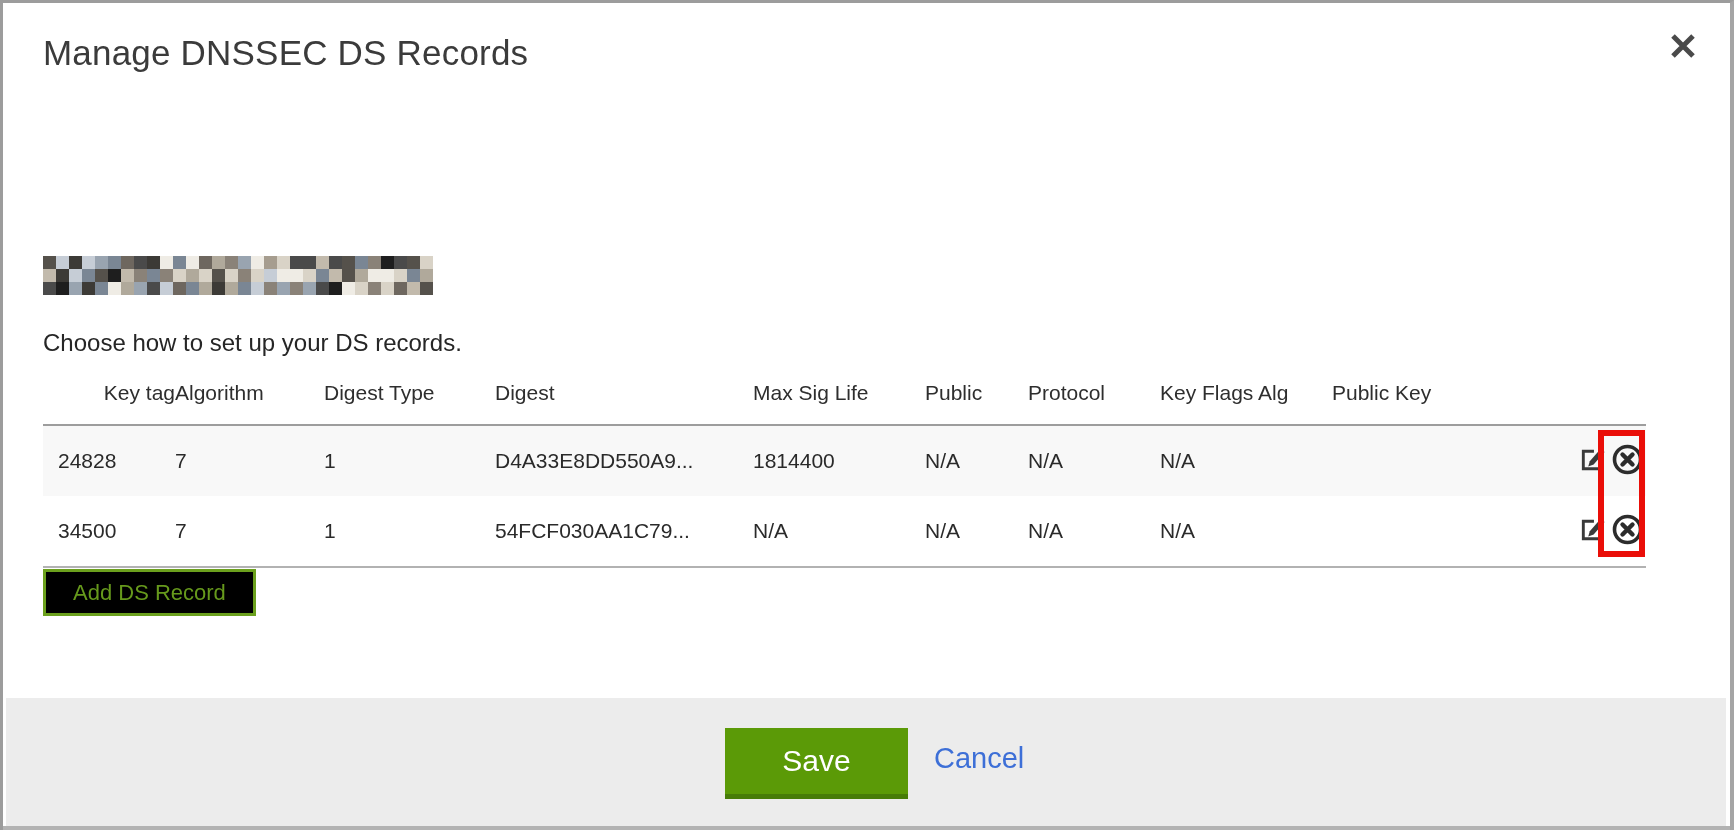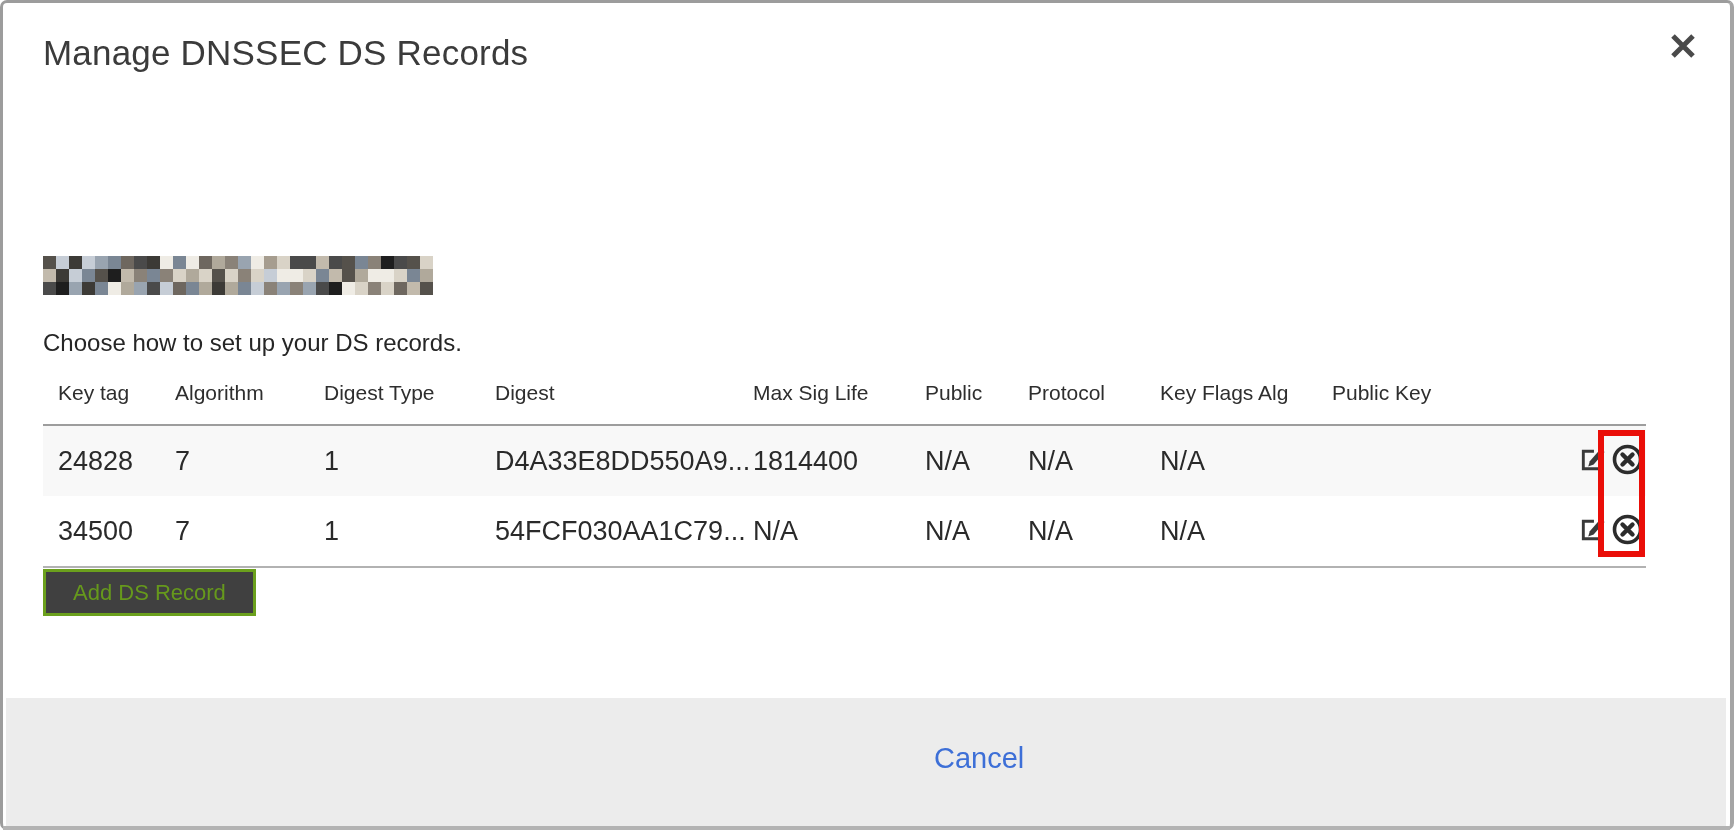--- a/index.html
+++ b/index.html
@@ -1,33 +1,33 @@
 <!DOCTYPE html>
 <html><head>
 <meta charset="utf-8">
 <style>
   html,body{margin:0;padding:0;background:#ffffff;}
   body{width:1734px;height:830px;font-family:"Liberation Sans","DejaVu Sans",sans-serif;position:relative;overflow:hidden;}
-  .frame{position:absolute;inset:0;background:#ffffff;border-top:3px solid #9c9c9c;border-left:3px solid #9c9c9c;border-right:4px solid #a5a5a5;box-sizing:border-box;border-radius:7px;}
+  .frame{position:absolute;inset:0;background:#ffffff;border-top:3px solid #9c9c9c;border-left:3px solid #9c9c9c;border-right:4px solid #a5a5a5;box-sizing:border-box;}
   .dialog-title{position:absolute;left:40px;top:30px;font-size:35px;font-weight:400;color:#3b3b3b;margin:0;letter-spacing:.2px;}
   .close-btn{position:absolute;left:1662px;top:26px;width:36px;height:36px;background:none;border:none;cursor:pointer;padding:0;}
   .redacted{position:absolute;left:40px;top:253px;width:390px;height:39px;line-height:0;font-size:0;}
   .redacted i{display:inline-block;width:13px;height:13px;}
   .subtitle{position:absolute;left:40px;top:326px;font-size:24px;color:#262626;margin:0;}
   .ds-table{position:absolute;left:40px;top:370px;width:1603px;border-collapse:collapse;table-layout:fixed;}
   .ds-table th{font-size:21px;font-weight:400;color:#2e2e2e;text-align:left;padding:8px 0 19px 0;white-space:nowrap;}
-  .ds-table th:first-child{padding-left:15px;}
+  .ds-table th:first-child{padding-left:15px;text-align:right;}
   .ds-table tbody{border-top:2px solid #9d9d9d;border-bottom:2px solid #b2b2b2;}
-  .ds-table td{font-size:27px;color:#2a2a2a;height:70px;padding:0;white-space:nowrap;overflow:hidden;}
+  .ds-table td{font-size:21px;color:#2a2a2a;height:70px;padding:0;white-space:nowrap;overflow:hidden;}
   .ds-table td:first-child{padding-left:15px;}
   .ds-table tbody tr:nth-child(odd){background:#f8f8f8;}
   .actions-cell{text-align:right;}
   .icon-btn{background:none;border:none;padding:0 2px;cursor:pointer;vertical-align:middle;}
   .annotation-box{position:absolute;left:1595px;top:427px;width:47px;height:127px;border:6px solid #ea0e08;box-sizing:border-box;pointer-events:none;}
-  .add-btn{position:absolute;left:40px;top:566px;height:47px;padding:0 27px;background:#404040;border:3px solid #6ba01d;color:#66991c;font-size:22px;font-family:inherit;cursor:pointer;}
+  .add-btn{position:absolute;left:40px;top:566px;height:47px;padding:0 27px;background:#000000;border:3px solid #6ba01d;color:#66991c;font-size:22px;font-family:inherit;cursor:pointer;}
   .footer{position:absolute;left:3px;right:4px;top:695px;height:128px;background:#ececec;}
   .save-btn{position:absolute;left:719px;top:30px;width:183px;height:71px;background:#5b9a07;border:none;border-bottom:5px solid #477c08;color:#ffffff;font-size:30px;font-family:inherit;cursor:pointer;}
   .cancel-link{position:absolute;left:928px;top:44px;font-size:29px;color:#3d6fd7;text-decoration:none;cursor:pointer;}
   .bottom-border{position:absolute;left:0;top:823px;width:100%;height:4px;background:#b3b3b3;}
 </style>
 </head>
 <body>
 
 <div class="frame">
 
@@ -108,18 +108,19 @@
               </svg></button></td>
         </tr>
       </tbody>
   </table>
 
   <div class="annotation-box"></div>
 
   <button class="add-btn">Add DS Record</button>
 
   <div class="footer">
+    <button class="save-btn">Save</button>
     <a class="cancel-link">Cancel</a>
   </div>
 
   <div class="bottom-border"></div>
 
 </div>
 
 </body></html>

